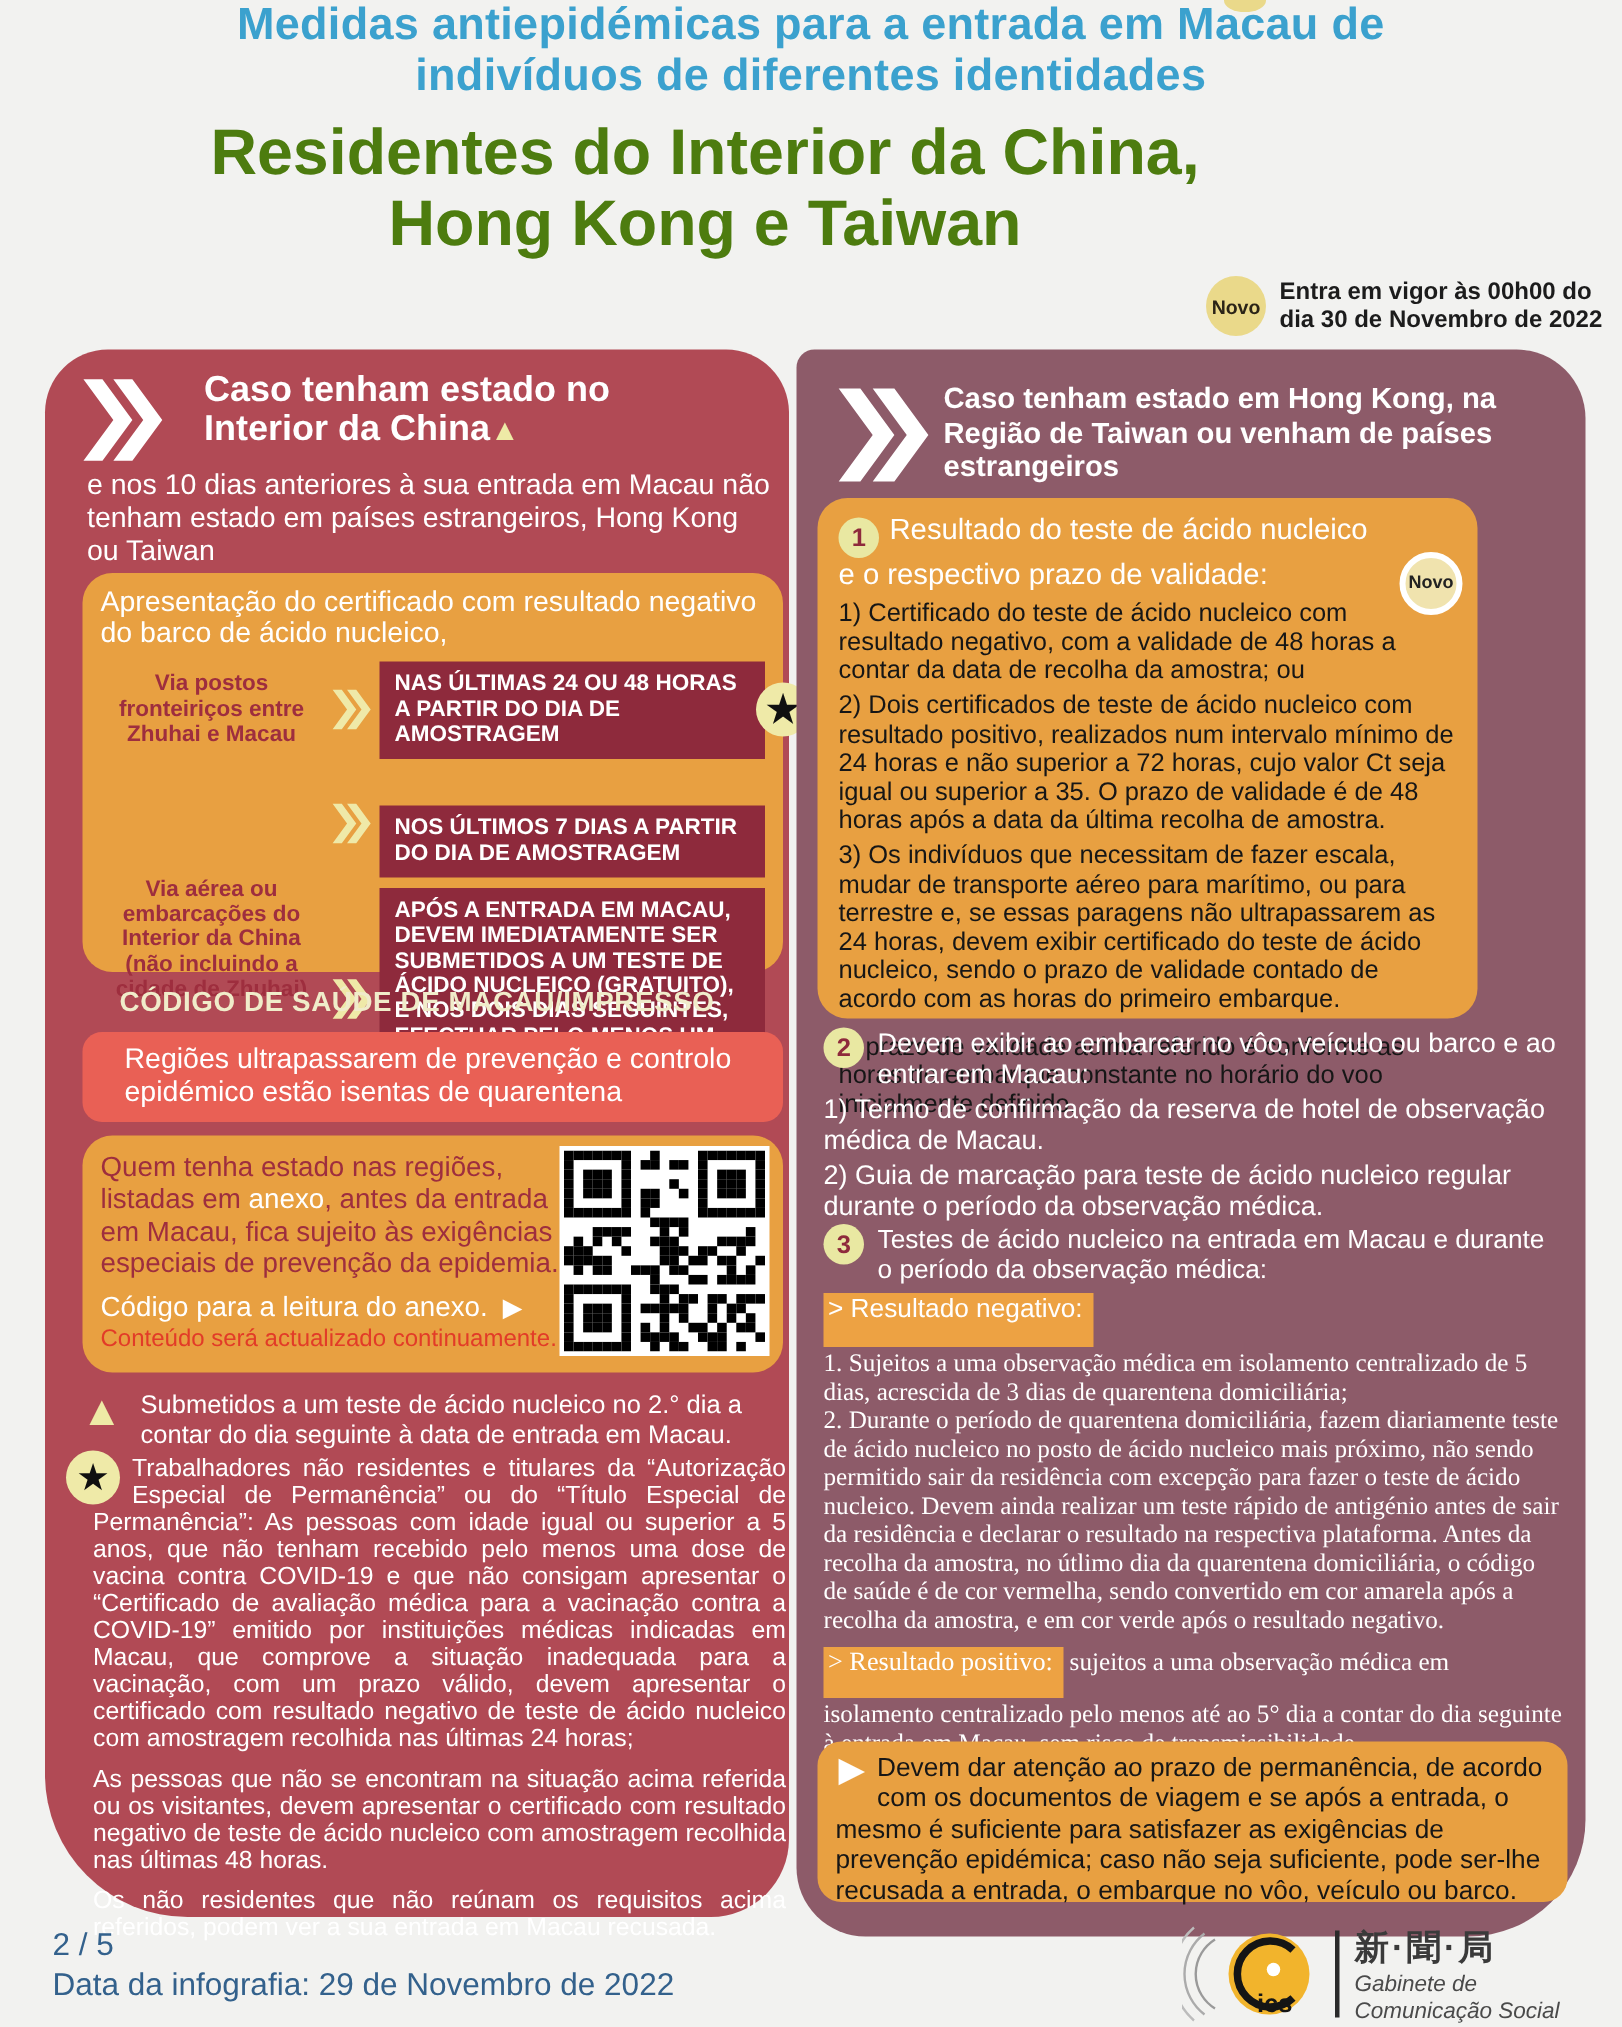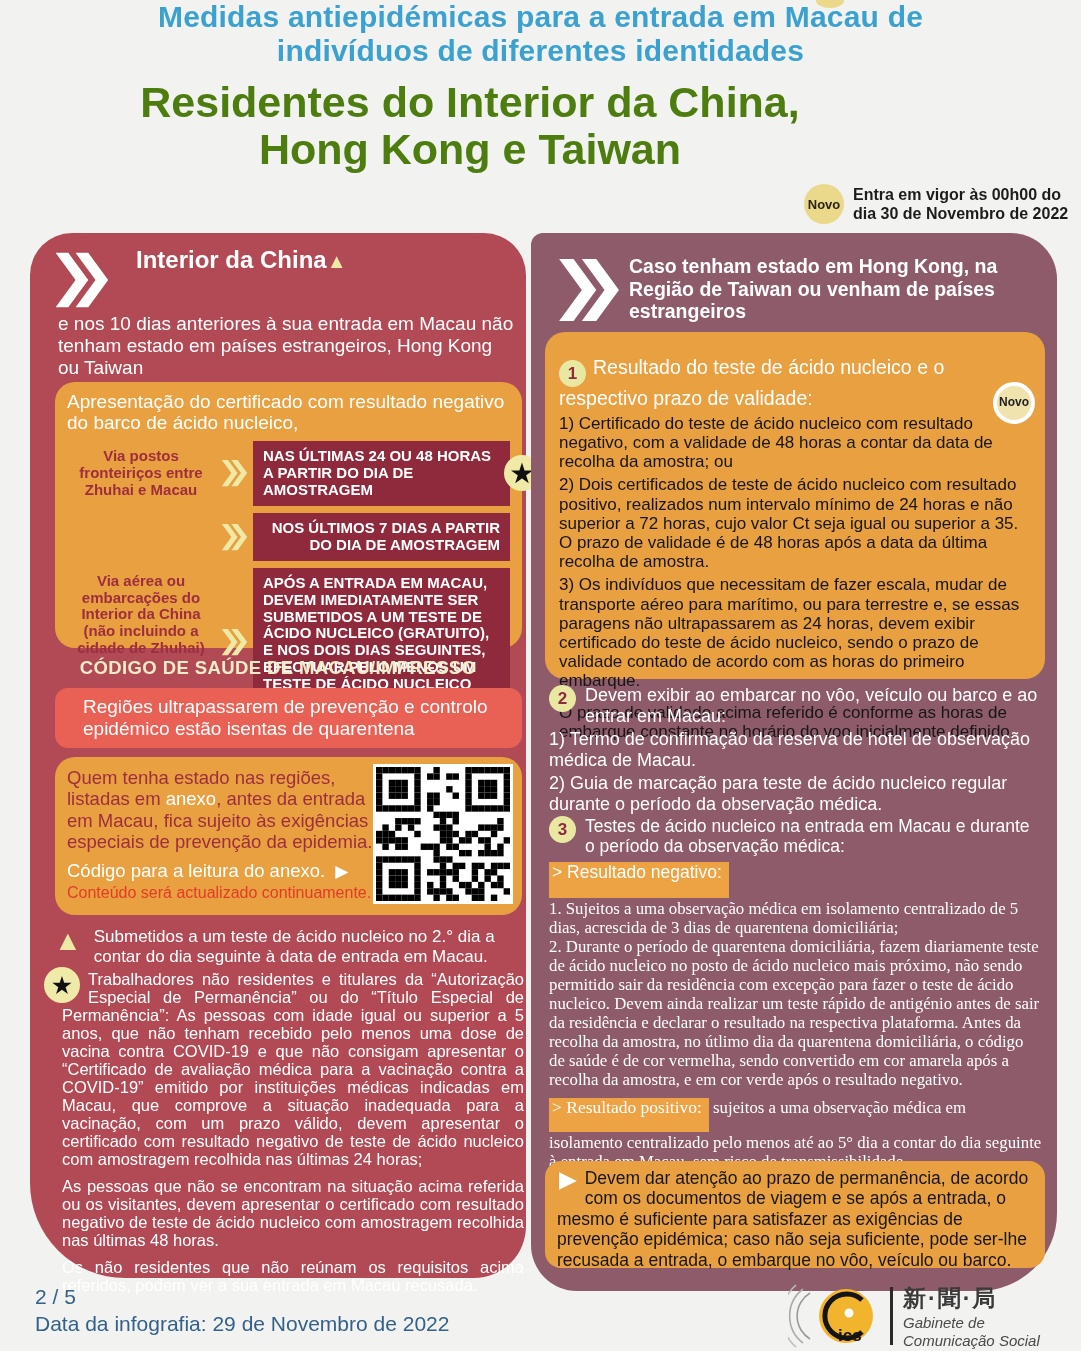--- a/index.html
+++ b/index.html
@@ -74,22 +74,22 @@
   .lp-notes p { margin-bottom:9px; }
   .star-float { float:left; width:36px; height:36px; border-radius:50%; background:#efeaa8;
     margin:-3px 8px 2px -18px; display:flex; align-items:center; justify-content:center;
     color:#101010; font-size:25px; line-height:1; }
 
   
   .rp-heading { left:98px; top:22px; width:406px; font-size:19.5px; line-height:1.16; }
   .num-circle { display:inline-flex; width:27px; height:27px; border-radius:50%;
     background:#e9e8a2; color:#8e2a3c; font-weight:bold; font-size:17px;
     align-items:center; justify-content:center; margin-right:7px; vertical-align:-5px; flex:0 0 auto; }
-  .rp-box1 { position:absolute; left:14px; top:99px; width:500px; height:347px;
-    background:#e8a041; border-radius:20px; padding:24px 14px; }
+  .rp-box1 { position:absolute; left:14px; top:99px; width:440px; height:347px;
+    background:#e8a041; border-radius:20px; padding:10px 14px; }
   .b1-head { position:relative; color:#fff; font-size:19.5px; line-height:1.15; padding-right:46px; }
   .novo-ring { position:absolute; right:-4px; top:26px; width:42px; height:42px; border-radius:50%;
     background:#f0e3ae; border:4px solid #fff; display:flex; align-items:center;
     justify-content:center; font-size:12px; font-weight:bold; color:#222; }
   .b1-item { color:#161616; font-size:17px; line-height:1.13; margin-top:4px; }
   .b1-note { color:#161616; font-size:17px; line-height:1.13; margin-top:12px; }
 
   .rp-sec { position:absolute; color:#fff; width:494px; left:18px; }
   .rp-sec2 { top:452px; }
   .rp-sec3 { top:583px; }
@@ -134,20 +134,21 @@
     <div>dia 30 de Novembro de 2022</div>
   </div>
 </div>
 
 <div class="left-panel">
   <svg class="chev" style="left:22px; top:16px;" width="58" height="62" viewBox="0 0 64 64">
     <path d="M4 2 L18 2 L40 32 L18 62 L4 62 L26 32 Z" fill="#fff"></path>
     <path d="M26 2 L40 2 L62 32 L40 62 L26 62 L48 32 Z" fill="#fff"></path>
   </svg>
   <div class="panel-heading lp-heading">
+    <div>Caso tenham estado no</div>
     <div><span>Interior da China</span><span class="tri-inline">▲</span></div>
   </div>
   <div class="lp-intro">e nos 10 dias anteriores à sua entrada em Macau não tenham estado em países estrangeiros, Hong Kong ou Taiwan</div>
 
   <div class="lp-certbox">
     <div class="certbox-heading">Apresentação do certificado com resultado negativo do barco de ácido nucleico,</div>
     <div class="cert-row">
       <div class="route-label">Via postos fronteiriços entre Zhuhai e Macau</div>
       <svg class="chev-sm" width="28" height="30" viewBox="0 0 64 64">
         <path d="M4 2 L18 2 L40 32 L18 62 L4 62 L26 32 Z" fill="#efe9a8"></path>
@@ -159,21 +160,21 @@
       </div>
     </div>
     <div class="cert-row">
       <div class="route-label">Via aérea ou embarcações do Interior da China (não incluindo a cidade de Zhuhai)</div>
       <div class="stack">
         <div class="stack-row">
           <svg class="chev-sm" width="28" height="30" viewBox="0 0 64 64">
             <path d="M4 2 L18 2 L40 32 L18 62 L4 62 L26 32 Z" fill="#efe9a8"></path>
             <path d="M26 2 L40 2 L62 32 L40 62 L26 62 L48 32 Z" fill="#efe9a8"></path>
           </svg>
-          <div class="dark-box" style="text-align:right;">NOS ÚLTIMOS 7 DIAS A PARTIR DO DIA DE AMOSTRAGEM</div>
+          <div class="dark-box" style="text-align:left;margin-top:24px;">NOS ÚLTIMOS 7 DIAS A PARTIR DO DIA DE AMOSTRAGEM</div>
         </div>
         <div class="stack-row">
           <svg class="chev-sm" width="28" height="30" viewBox="0 0 64 64">
             <path d="M4 2 L18 2 L40 32 L18 62 L4 62 L26 32 Z" fill="#efe9a8"></path>
             <path d="M26 2 L40 2 L62 32 L40 62 L26 62 L48 32 Z" fill="#efe9a8"></path>
           </svg>
           <div class="dark-box">APÓS A ENTRADA EM MACAU, DEVEM IMEDIATAMENTE SER SUBMETIDOS A UM TESTE DE ÁCIDO NUCLEICO (GRATUITO), E NOS DOIS DIAS SEGUINTES, EFECTUAR PELO MENOS UM TESTE DE ÁCIDO NUCLEICO (PAGO)</div>
         </div>
       </div>
     </div>

